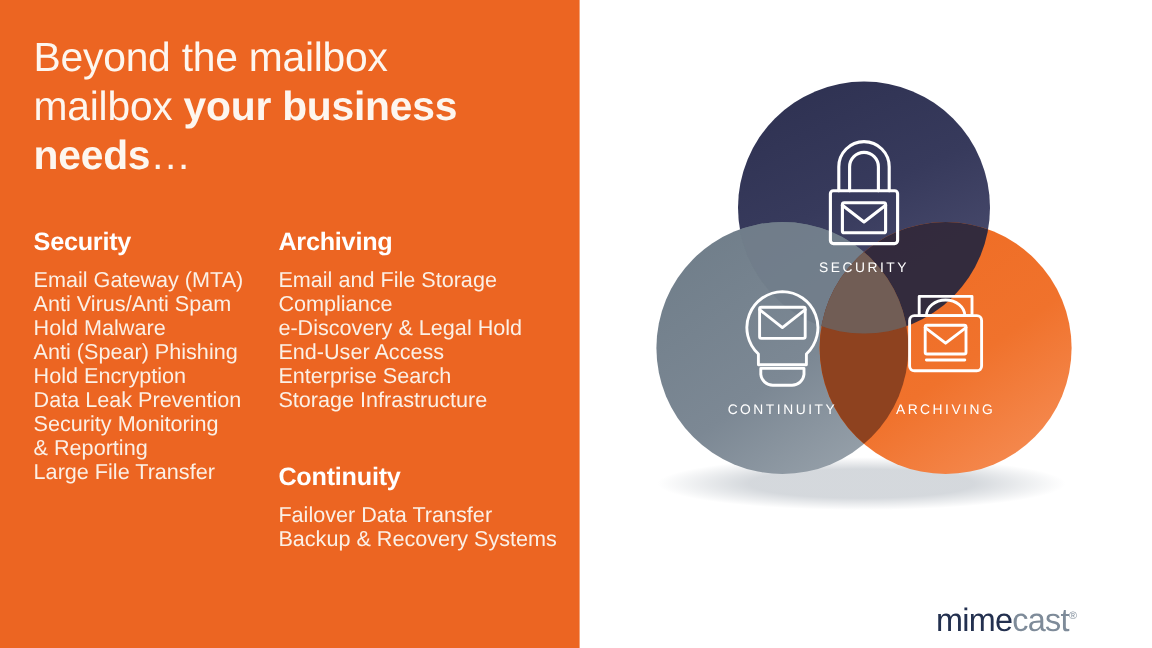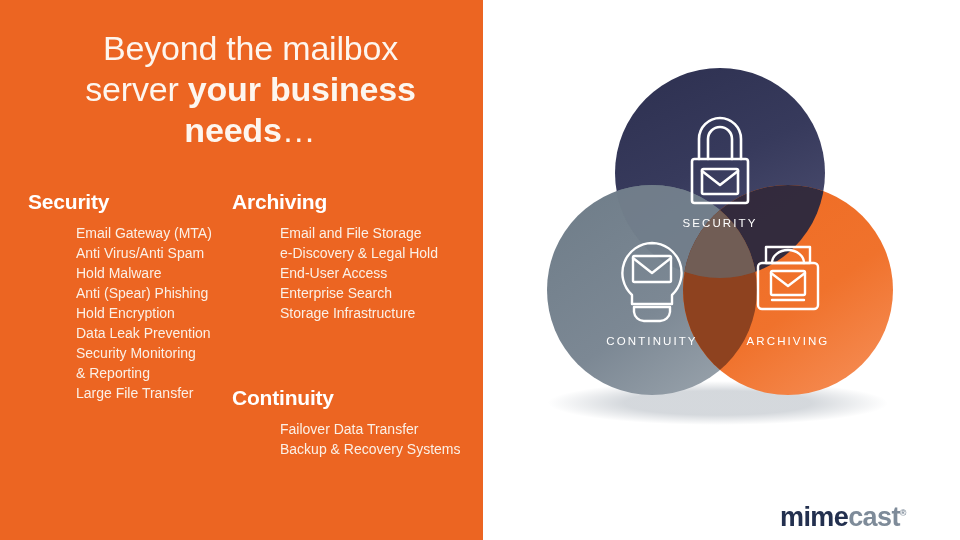--- a/index.html
+++ b/index.html
@@ -13,72 +13,71 @@
   
   #orange-panel{
     position:absolute;left:0;top:0;width:483px;height:540px;
     background:#ec6522;
   }
 
   
   #title{
     position:absolute;left:28px;top:28px;width:445px;
     color:#fdf6ef;font-size:34px;line-height:41px;
-    letter-spacing:-0.2px;font-weight:400;text-align:center;
+    letter-spacing:-0.2px;font-weight:400;
   }
   #title .b{font-weight:700;margin-top:23px;}
   #title .dots{font-weight:400;letter-spacing:1px;}
 
   
   .col{position:absolute;}
   #col-security{left:28px;top:190px;width:200px;}
   #col-archiving{left:232px;top:190px;width:250px;}
   #col-continuity{left:232px;top:386px;width:250px;}
 
   .col-head{
     color:#ffffff;font-size:21px;font-weight:700;line-height:24px;
     margin:0 0 9px 0;letter-spacing:-0.2px;
   }
   .col-list{list-style:none;margin:0;padding:0;}
   .col-list li{
-    color:#fbf0e6;font-size:14px;line-height:20px;
+    color:#fbf0e6;font-size:18px;line-height:20px;
     white-space:pre-line;
-    margin-left:48px;
   }
 
   
   #venn{position:absolute;left:500px;top:55px;width:440px;height:400px;}
   #venn svg{display:block;width:440px;height:400px;}
 
   .circ-label{
     font-family:"Liberation Sans","DejaVu Sans",sans-serif;
     font-size:11.5px;letter-spacing:2.1px;fill:#ffffff;
     font-weight:400;
   }
 
   
   #logo{
     position:absolute;left:780px;top:500px;
-    font-size:27px;line-height:27px;font-weight:700;letter-spacing:-0.6px;
+    font-size:27px;line-height:27px;font-weight:400;letter-spacing:-0.6px;
     white-space:nowrap;
   }
   #logo .mime{color:#23304f;}
   #logo .cast{color:#7e8b99;}
   #logo .reg{color:#7e8b99;font-size:9px;vertical-align:super;letter-spacing:0;}
 </style>
 </head>
 <body>
 
 <div id="slide">
 
   <div id="orange-panel"></div>
 
   <div id="title">
     <div><span>Beyond the mailbox</span></div>
-    <div><span>server </span><span class="b">your business</span></div>
+    <div><span>mailbox </span><span class="b">your business</span></div>
     <div><span class="b">needs</span><span class="dots">…</span></div>
   </div>
 
   <div class="col" id="col-security">
     <div class="col-head">Security</div>
     <ul class="col-list">
       <li>Email Gateway (MTA)</li>
       <li>Anti Virus/Anti Spam</li>
       <li>Hold Malware</li>
       <li>Anti (Spear) Phishing</li>
@@ -87,20 +86,21 @@
       <li>Security Monitoring
 &amp; Reporting</li>
       <li>Large File Transfer</li>
     </ul>
   </div>
 
   <div class="col" id="col-archiving">
     <div class="col-head">Archiving</div>
     <ul class="col-list">
       <li>Email and File Storage</li>
+      <li>Compliance</li>
       <li>e-Discovery &amp; Legal Hold</li>
       <li>End-User Access</li>
       <li>Enterprise Search</li>
       <li>Storage Infrastructure</li>
     </ul>
   </div>
 
   <div class="col" id="col-continuity">
     <div class="col-head">Continuity</div>
     <ul class="col-list">

